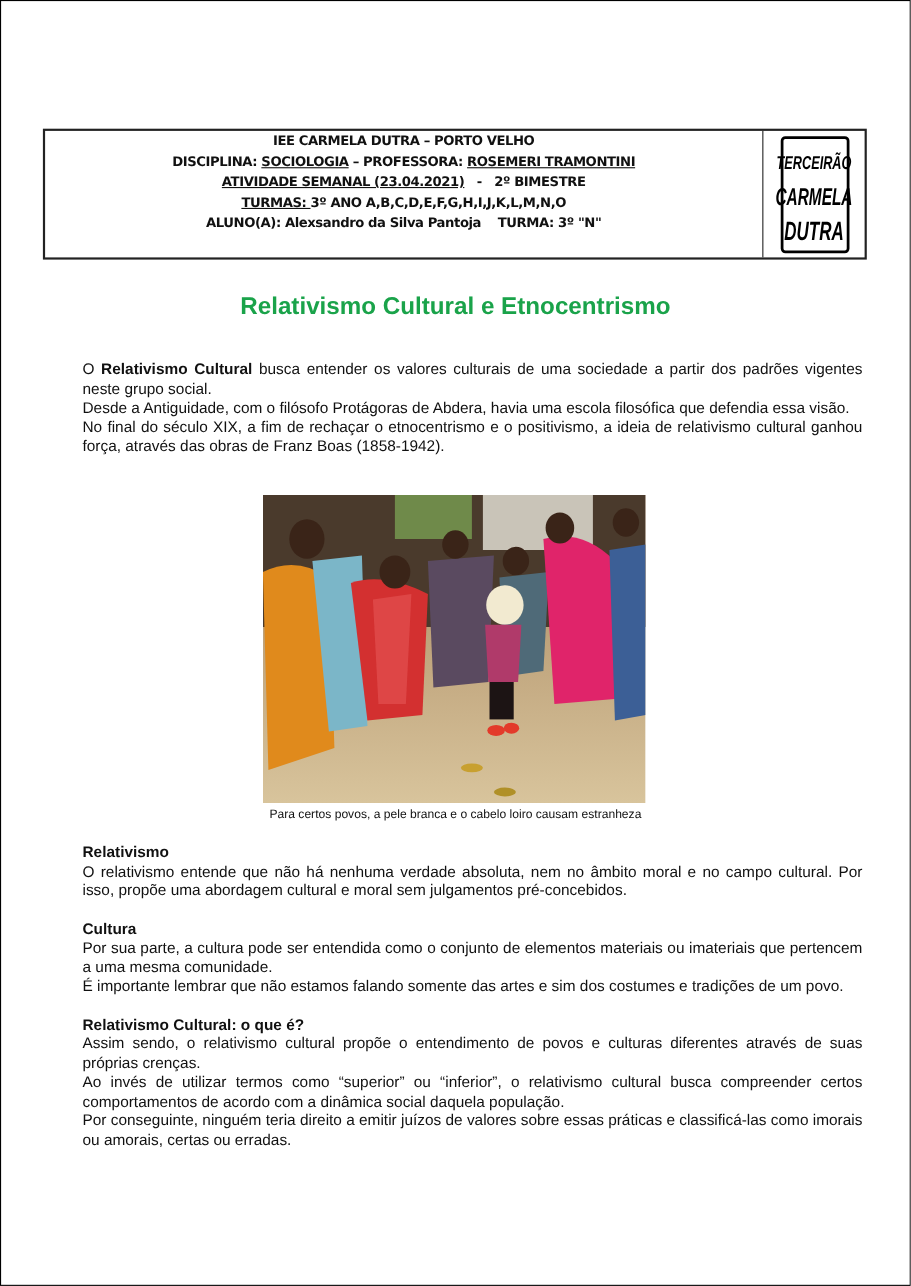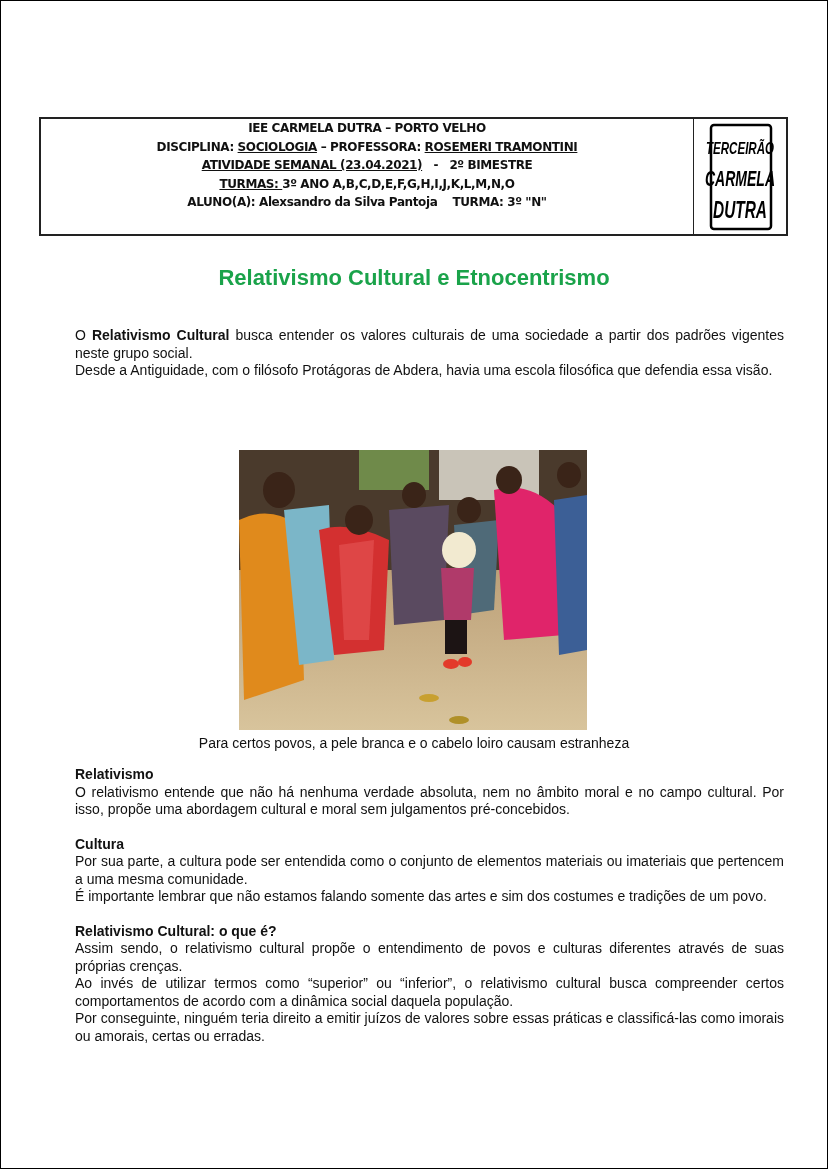--- a/index.html
+++ b/index.html
@@ -15,21 +15,21 @@
   .cell-info u { text-decoration:underline; }
   .cell-brand { width:92px; display:flex; align-items:center; justify-content:center; }
   .title { position:absolute; top:265px; left:0; width:828px; text-align:center; color:#1aa34a;
            font-size:22px; font-weight:bold; }
   .body-text { position:absolute; left:59px; width:709px; font-size:14px; line-height:17.5px; text-align:justify;margin-left:16px; }
   .body-text p { margin:0; }
   .body-text b { font-weight:bold; }
   .section-heading { font-weight:bold; margin:0; }
   .gap { height:17px; }
   .photo { position:absolute; left:239px; top:450px; width:348px; height:280px; overflow:hidden; }
-  .caption { position:absolute; top:735px; left:0; width:828px; text-align:center; font-size:14px; }
+  .caption { position:absolute; top:735px; left:0; width:828px; text-align:center; font-size:11px; }
 </style>
 </head>
 <body>
 
 <div class="page-border"></div>
 
 <div class="header-table">
   <div class="cell-info">
     <div class="line">IEE CARMELA DUTRA – PORTO VELHO</div>
     <div class="line">
@@ -51,20 +51,21 @@
       <text x="39" y="96" font-size="24" font-weight="bold" font-style="italic" text-anchor="middle" font-family="Liberation Sans, sans-serif" textLength="54" lengthAdjust="spacingAndGlyphs">DUTRA</text>
     </svg>
   </div>
 </div>
 
 <div class="title">Relativismo Cultural e Etnocentrismo</div>
 
 <div class="body-text" style="top:327px;">
   <p><span>O </span><b>Relativismo Cultural</b><span> busca entender os valores culturais de uma sociedade a partir dos padrões vigentes neste grupo social.</span></p>
   <p>Desde a Antiguidade, com o filósofo Protágoras de Abdera, havia uma escola filosófica que defendia essa visão.</p>
+  <p>No final do século XIX, a fim de rechaçar o etnocentrismo e o positivismo, a ideia de relativismo cultural ganhou força, através das obras de Franz Boas (1858-1942).</p>
 </div>
 
 <div class="photo">
   <svg width="348" height="280" viewBox="0 0 348 280">
     <defs>
       <linearGradient id="ground" x1="0" y1="0" x2="0" y2="1">
         <stop offset="0" stop-color="#a8865e"></stop>
           <stop offset="1" stop-color="#d8c49c"></stop>
       </linearGradient>
     </defs>

